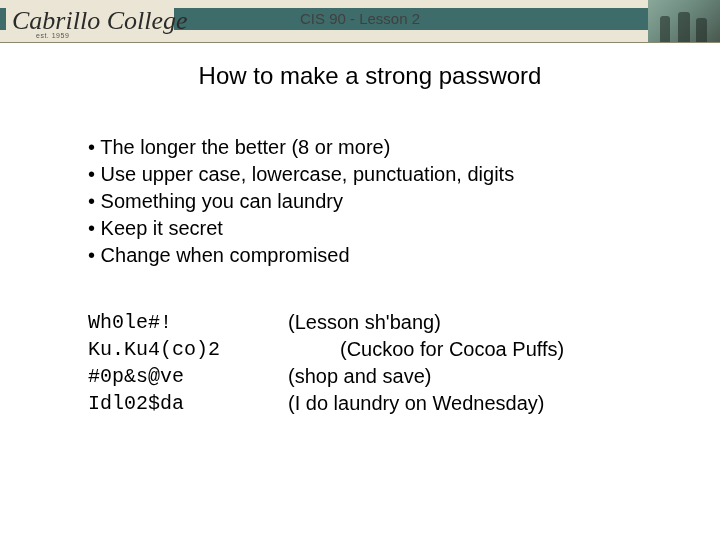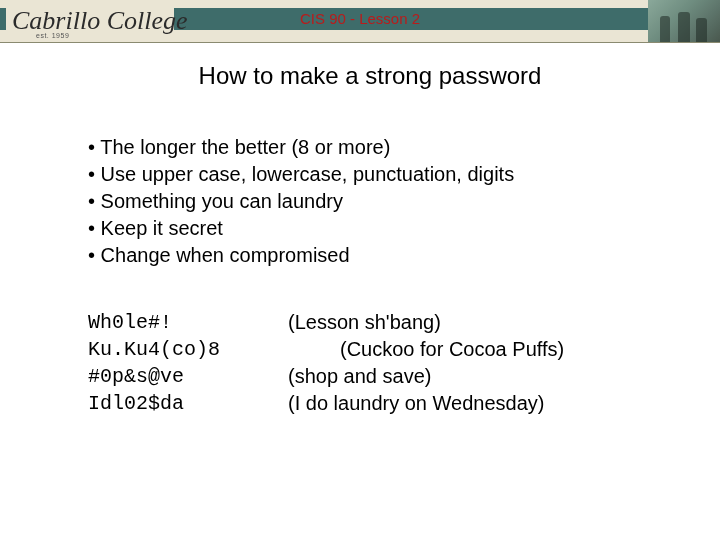--- a/index.html
+++ b/index.html
@@ -63,21 +63,21 @@
     font-size: 7px;
     color: #555;
     letter-spacing: 0.5px;
   }
   .header-title {
     position: absolute;
     top: 8px;
     left: 0;
     width: 720px;
     text-align: center;
-    color: #b91c1c;
+    color: #404040;
     font-size: 15px;
     line-height: 22px;
   }
   .photo {
     position: absolute;
     right: 0;
     top: 0;
     width: 72px;
     height: 42px;
     background: linear-gradient(135deg, #8aa89a 0%, #6f8d80 40%, #5c7369 70%, #49584e 100%);
@@ -165,21 +165,21 @@
     <li>The longer the better (8 or more)</li>
     <li>Use upper case, lowercase, punctuation, digits</li>
     <li>Something you can laundry</li>
     <li>Keep it secret</li>
     <li>Change when compromised</li>
   </ul>
 
   <div class="examples">
     <div class="ex-col-pass">
       <div class="ex-row">Wh0le#!</div>
-      <div class="ex-row">Ku.Ku4(co)8</div>
+      <div class="ex-row">Ku.Ku4(co)2</div>
       <div class="ex-row">#0p&amp;s@ve</div>
       <div class="ex-row">Idl02$da</div>
     </div>
     <div class="ex-col-hint">
       <div class="ex-row">(Lesson sh'bang)</div>
       <div class="ex-row indent">(Cuckoo for Cocoa Puffs)</div>
       <div class="ex-row">(shop and save)</div>
       <div class="ex-row">(I do laundry on Wednesday)</div>
     </div>
   </div>

